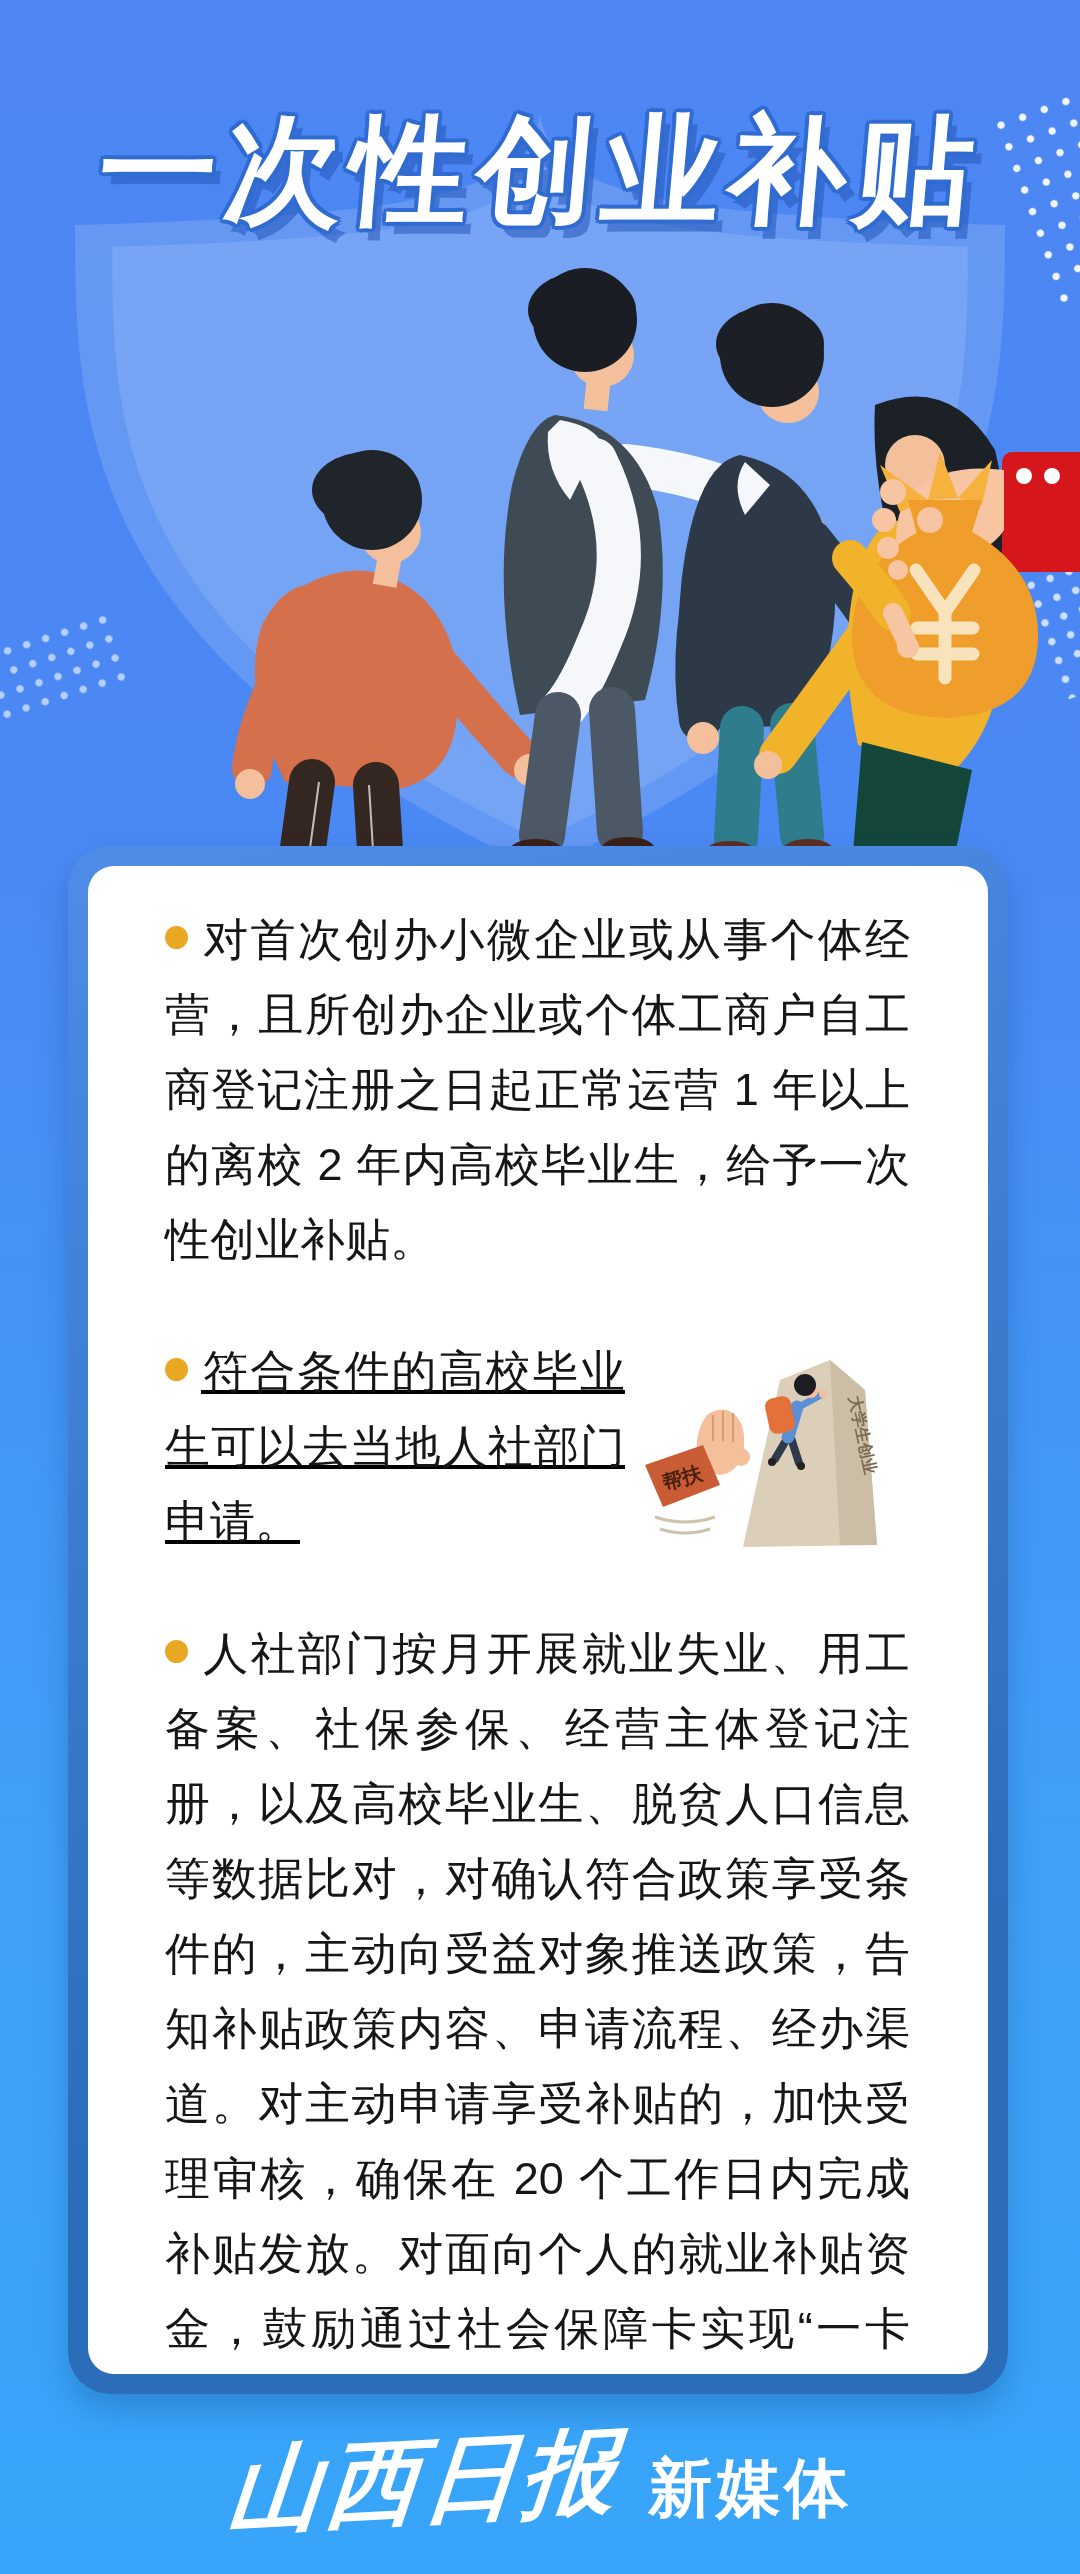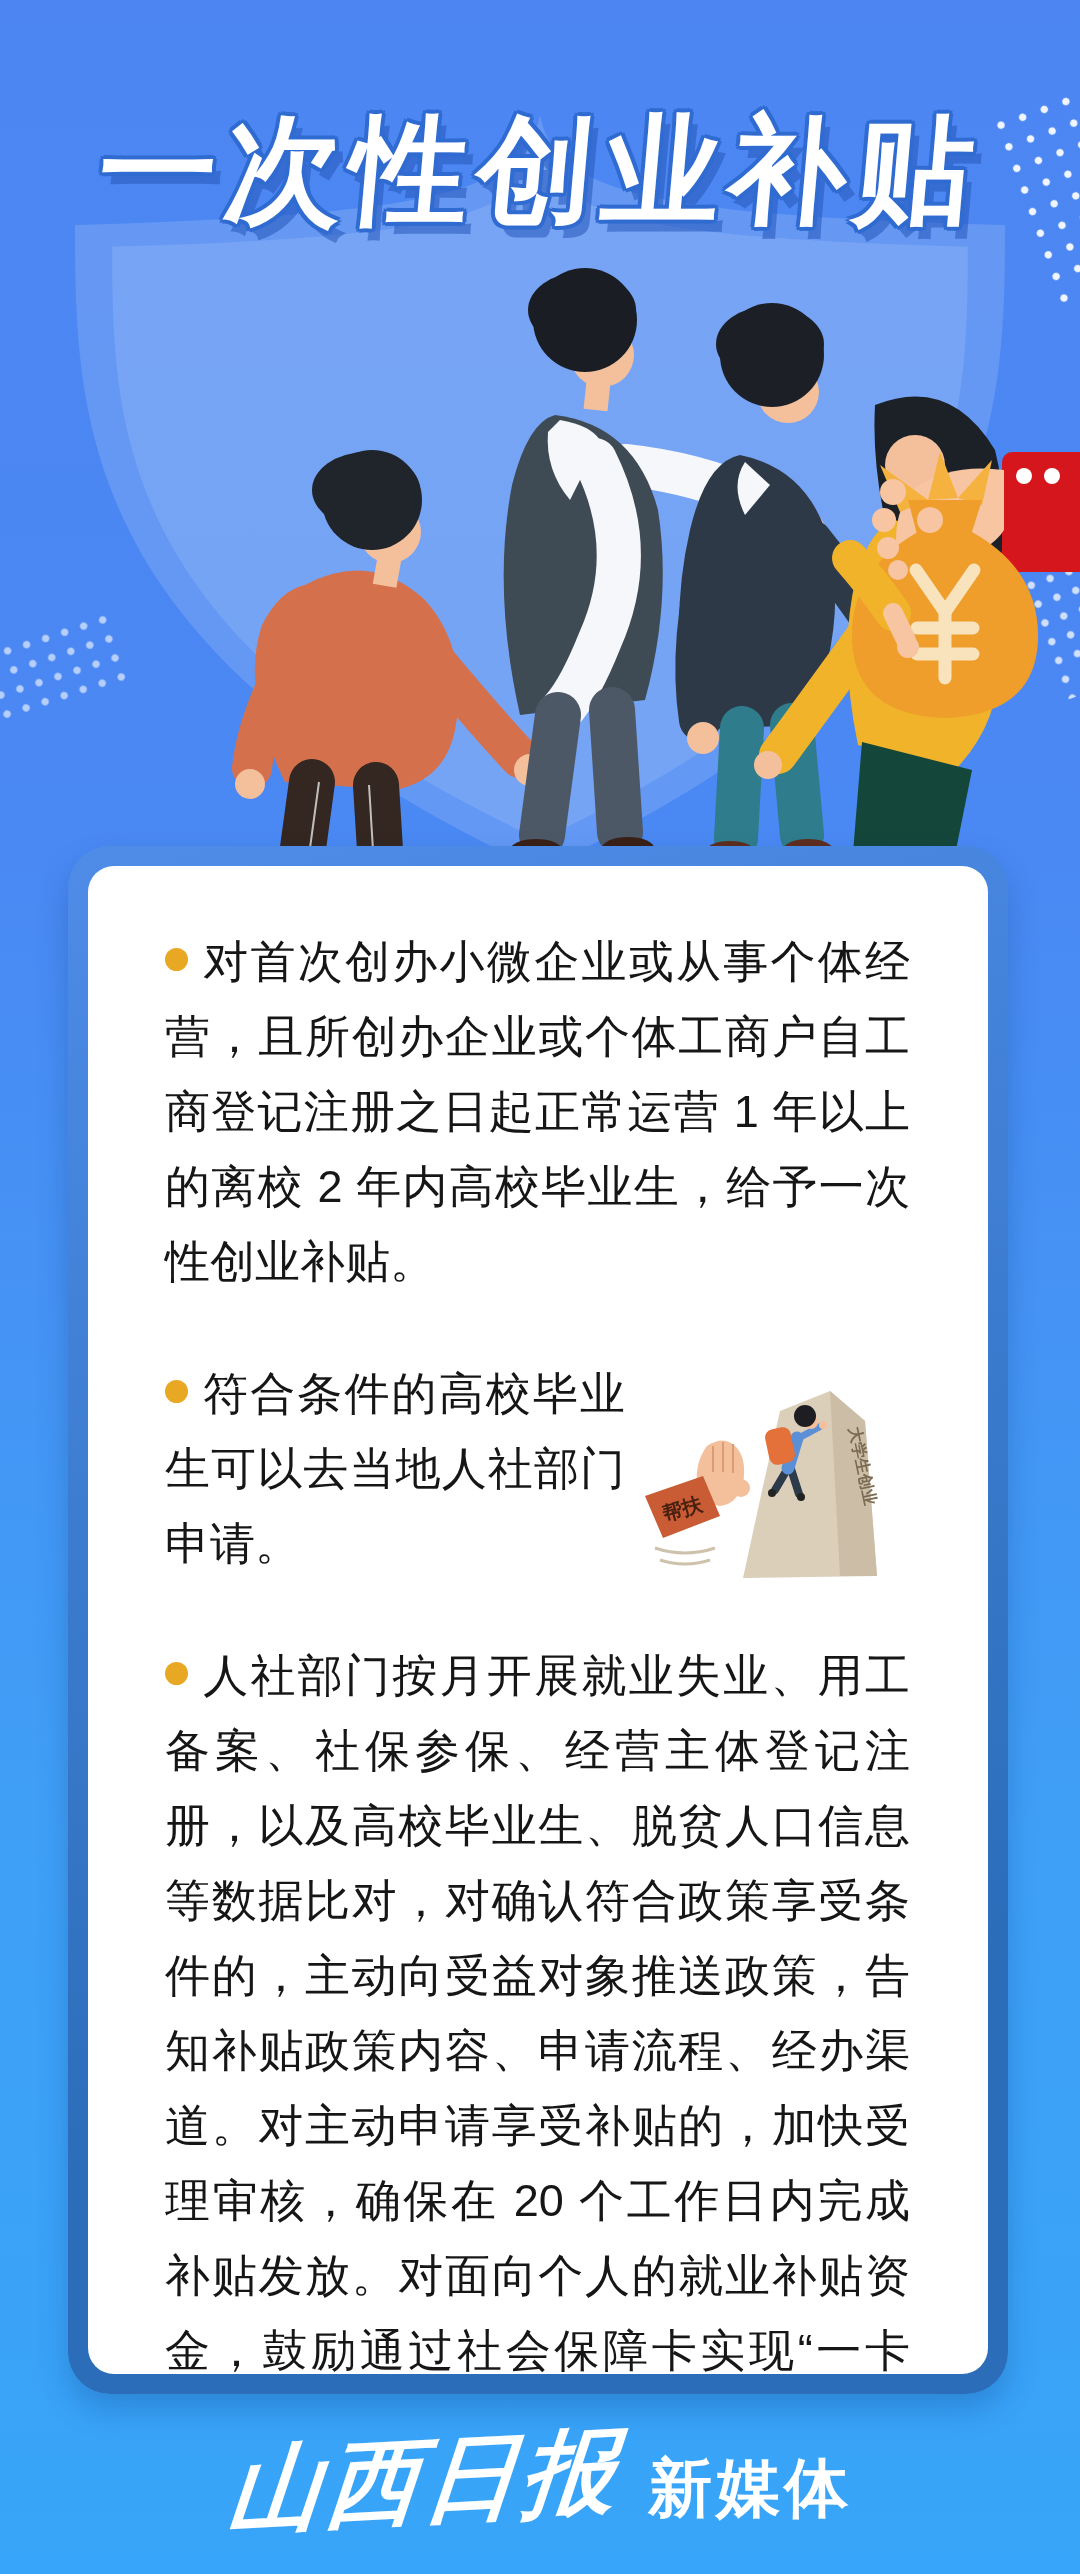--- a/index.html
+++ b/index.html
@@ -20,26 +20,26 @@
     text-shadow:4px 0 #2f6bd0,-4px 0 #2f6bd0,0 4px #2f6bd0,0 -4px #2f6bd0,
       3px 3px #2f6bd0,-3px 3px #2f6bd0,3px -3px #2f6bd0,-3px -3px #2f6bd0,
       9px 12px 0 rgba(38,88,185,.55);}
   
   .hero{position:absolute;left:0;top:170px;width:1080px;height:700px;}
   
   .card-frame{position:absolute;left:68px;top:846px;width:940px;height:1548px;border-radius:42px;
     background:linear-gradient(165deg,#4e8ce8 0%,#2b6db9 75%);
     box-shadow:0 16px 30px rgba(15,60,130,.28);padding:20px;box-sizing:border-box;}
   .card{width:100%;height:100%;background:#ffffff;border-radius:26px;box-sizing:border-box;
-    padding:58px 78px 0 77px;overflow:hidden;}
+    padding:36px 78px 0 77px;overflow:hidden;}
   .para{margin:0 0 57px 0;font-size:45px;line-height:75px;color:#161616;text-align:justify;
     letter-spacing:0;font-weight:500;}
   .bullet{display:inline-block;width:23px;height:23px;border-radius:50%;background:#e9a823;
     margin-right:13px;vertical-align:6px;}
-  .para-row{display:flex;align-items:flex-end;margin-bottom:57px;}
+  .para-row{display:flex;align-items:center;margin-bottom:57px;text-decoration:underline;}
   .para-row .ptext{width:460px;margin:0;}
   .p2art{width:285px;height:205px;margin-left:auto;margin-top:2px;flex:none;}
   
   .footer{position:absolute;left:0;top:2418px;width:100%;text-align:center;color:#fff;white-space:nowrap;}
   .brand-script{display:inline-block;vertical-align:middle;font-family:"DejaVu Serif","Liberation Serif",serif;
     font-style:italic;font-weight:bold;font-size:94px;letter-spacing:4px;transform:rotate(-3deg) skewX(-8deg);}
   .brand-suffix{display:inline-block;vertical-align:middle;font-size:64px;font-weight:900;
     margin-left:24px;padding-top:14px;letter-spacing:4px;}
 </style>
 </head>

